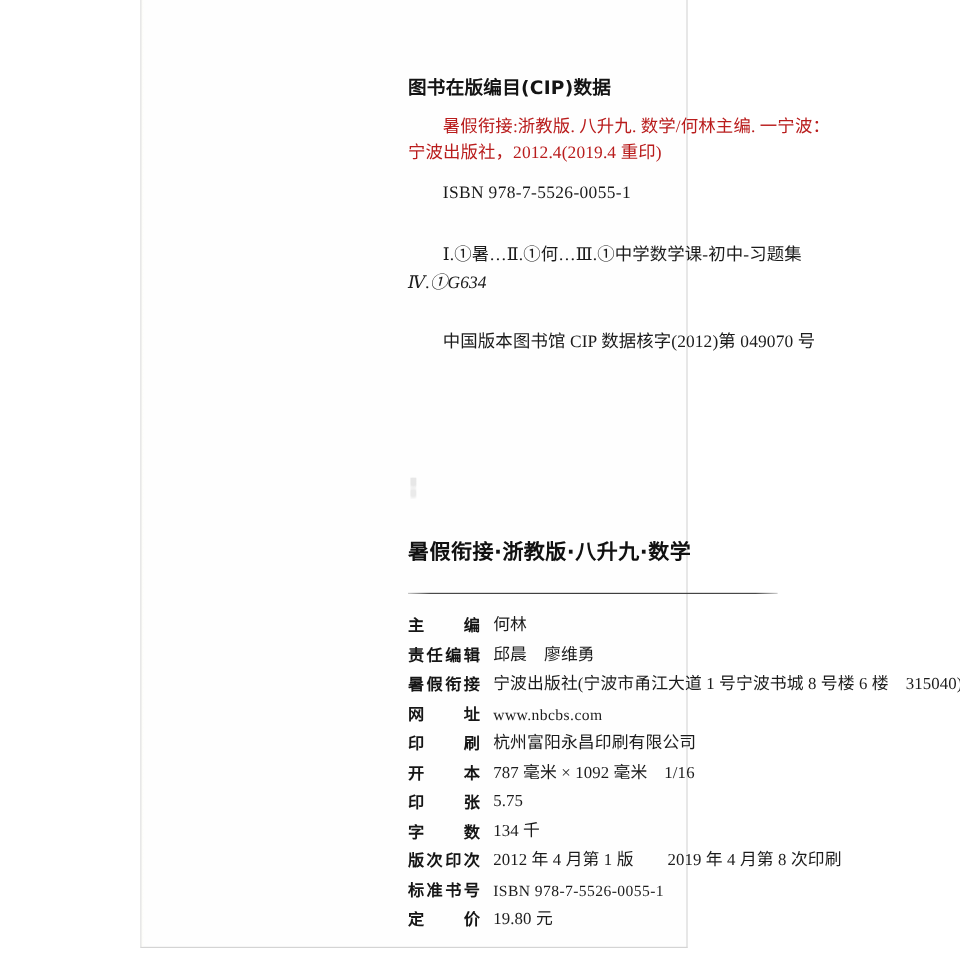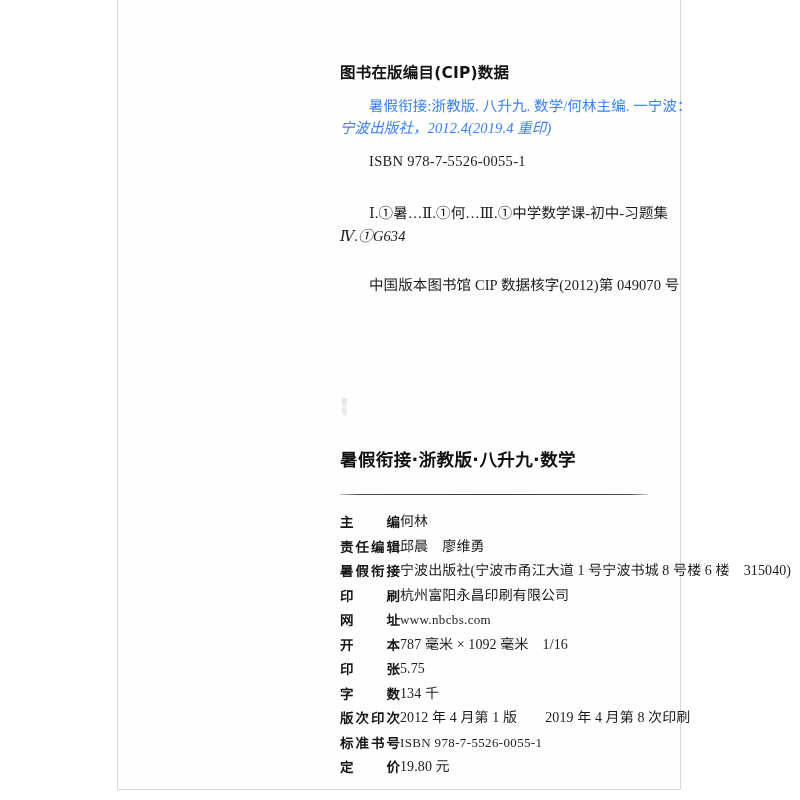--- a/index.html
+++ b/index.html
@@ -14,21 +14,21 @@
     font-family: "Liberation Serif", "DejaVu Serif", serif;
     color: #1b1b1b;
     overflow: hidden;
   }
 
   
   #page-sheet {
     position: absolute;
     left: 117px;
     top: 0px;
-    width: 564px;
+    width: 456px;
     height: 790px;
     background: #fefefe;
     border-left: 1px solid #d9d9d9;
     border-right: 1px solid #d7d7d7;
     border-bottom: 1px solid #d4d4d4;
     box-sizing: border-box;
     padding-left: 41px;
   }
   #page-sheet::after {
     content: "";
@@ -62,26 +62,26 @@
     font-family: "DejaVu Sans", "Liberation Sans", sans-serif;
     font-weight: bold;
     font-size: 15.5px;
     letter-spacing: .2px;
     color: #141414;
     margin: 0 0 13px 0;
   }
   .cip-para {
     font-size: 14.5px;
     line-height: 22px;
-    color: #3b82f6;
+    color: #b91c1c;
     margin: 0 0 11px 0;
     text-indent: 2em;
     letter-spacing: .1px;
   }
-  .cip-para.no-indent { text-indent: 0; font-style: italic; }
+  .cip-para.no-indent { text-indent: 0; }
   .cip-isbn {
     font-size: 14.5px;
     line-height: 22px;
     margin: 0 0 11px 0;
     text-indent: 2em;
     letter-spacing: .3px;
   }
   .cip-class {
     font-size: 14.5px;
     line-height: 23px;
@@ -145,20 +145,21 @@
     color: #161616;
     width: 60px;
     flex: 0 0 60px;
     text-align: justify;
     text-align-last: justify;
     letter-spacing: 0;
   }
   .imprint-value {
     font-size: 14px;
     color: #1c1c1c;
+    margin-left: 11px;
     letter-spacing: .1px;
   }
   .imprint-value.latin {
     font-size: 13px;
     letter-spacing: .35px;
   }
 </style>
 </head>
 <body>
 
@@ -198,28 +199,28 @@
         </div>
         <div class="imprint-row">
           <span class="imprint-label">责任编辑</span>
           <span class="imprint-value">邱晨　廖维勇</span>
         </div>
         <div class="imprint-row">
           <span class="imprint-label">暑假衔接</span>
           <span class="imprint-value">宁波出版社(宁波市甬江大道 1 号宁波书城 8 号楼 6 楼　315040)</span>
         </div>
         <div class="imprint-row">
+          <span class="imprint-label">网址</span>
+          <span class="imprint-value latin">www.nbcbs.com</span>
+        </div>
+        <div class="imprint-row">
           <span class="imprint-label">印刷</span>
           <span class="imprint-value">杭州富阳永昌印刷有限公司</span>
         </div>
         <div class="imprint-row">
-          <span class="imprint-label">网址</span>
-          <span class="imprint-value latin">www.nbcbs.com</span>
-        </div>
-        <div class="imprint-row">
           <span class="imprint-label">开本</span>
           <span class="imprint-value">787 毫米 × 1092 毫米　1/16</span>
         </div>
         <div class="imprint-row">
           <span class="imprint-label">印张</span>
           <span class="imprint-value">5.75</span>
         </div>
         <div class="imprint-row">
           <span class="imprint-label">字数</span>
           <span class="imprint-value">134 千</span>

